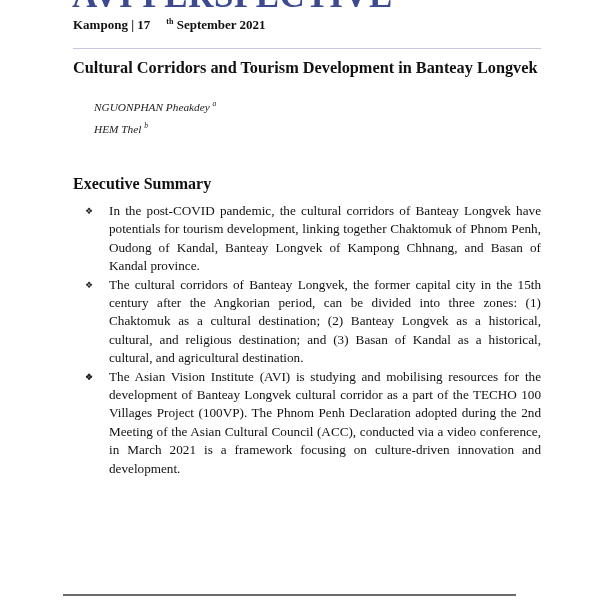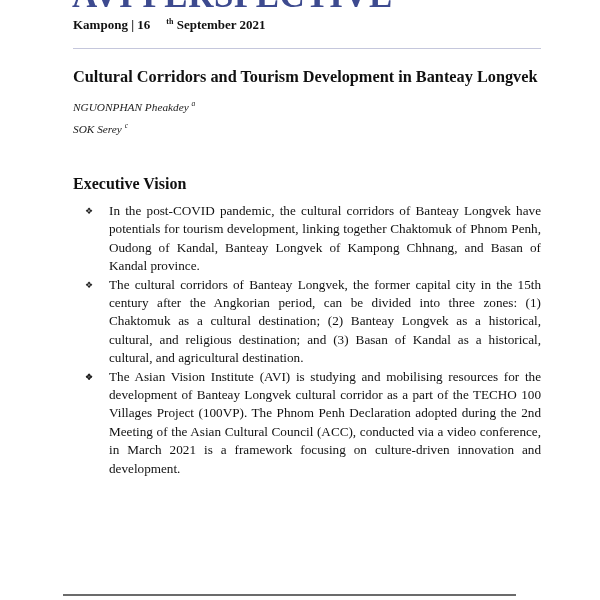--- a/index.html
+++ b/index.html
@@ -45,37 +45,38 @@
       position: absolute;
       left: 73px;
       top: 48px;
       width: 468px;
       height: 1px;
       background: #c5c7dc;
     }
     .article-title {
       position: absolute;
       left: 73px;
-      top: 67px;
+      top: 58px;
       font-weight: bold;
       font-size: 16.3px;
       white-space: nowrap;
     }
     .authors {
       position: absolute;
       left: 73px;
       top: 99px;
       font-style: italic;
       font-size: 11.3px;
       color: #222;
     }
     .author {
       height: 22px;
       line-height: 16px;
       white-space: nowrap;
+      margin-left: 21px;
     }
     .author sup {
       font-size: 7.5px;
       vertical-align: 5px;
       line-height: 0;
     }
     .section-heading {
       position: absolute;
       left: 73px;
       top: 175px;
@@ -119,40 +120,40 @@
     }
   </style>
 </head>
 <body>
 
 <div class="masthead">AVI PERSPECTIVE</div>
 
 <div class="dateline">
   <span>Kampong</span>
   <span>|</span>
-  <span>16</span><sup>th</sup>
+  <span>17</span><sup>th</sup>
   <span>September 2021</span>
 </div>
 
 <div class="top-rule"></div>
 
 <div class="article-title">Cultural Corridors and Tourism Development in Banteay Longvek</div>
 
 <div class="authors">
   <div class="author">
     <span>NGUONPHAN Pheakdey</span>
     <sup>a</sup>
   </div>
   <div class="author">
-    <span>SOK Serey</span>
-    <sup>c</sup>
+    <span>HEM Thel</span>
+    <sup>b</sup>
   </div>
 </div>
 
-<div class="section-heading">Executive Vision</div>
+<div class="section-heading">Executive Summary</div>
 
 <ul class="bullets">
   <li class="bullet">
     <span class="bullet-icon">❖</span>
     <span>In the post-COVID pandemic, the cultural corridors of Banteay Longvek have potentials for tourism development, linking together Chaktomuk of Phnom Penh, Oudong of Kandal, Banteay Longvek of Kampong Chhnang, and Basan of Kandal province.</span>
   </li>
   <li class="bullet">
     <span class="bullet-icon">❖</span>
     <span>The cultural corridors of Banteay Longvek, the former capital city in the 15th century after the Angkorian period, can be divided into three zones: (1) Chaktomuk as a cultural destination; (2) Banteay Longvek as a historical, cultural, and religious destination; and (3) Basan of Kandal as a historical, cultural, and agricultural destination.</span>
   </li>

